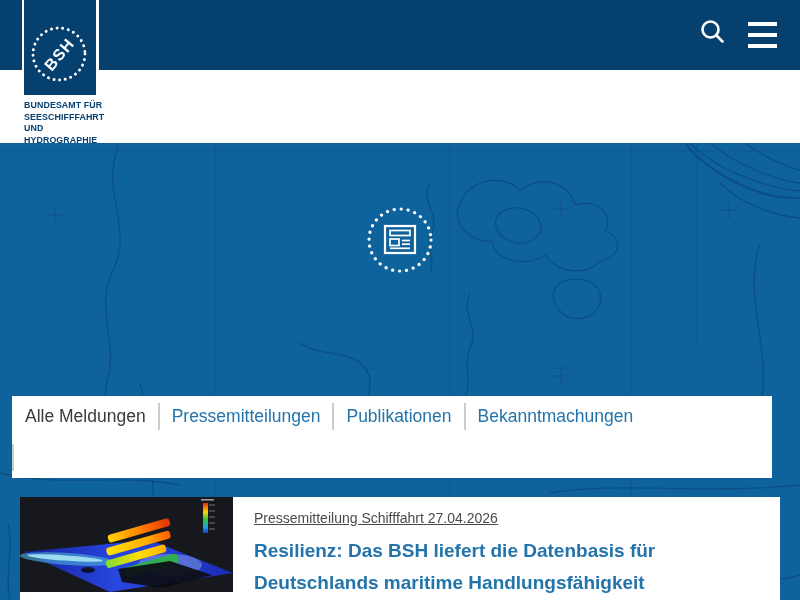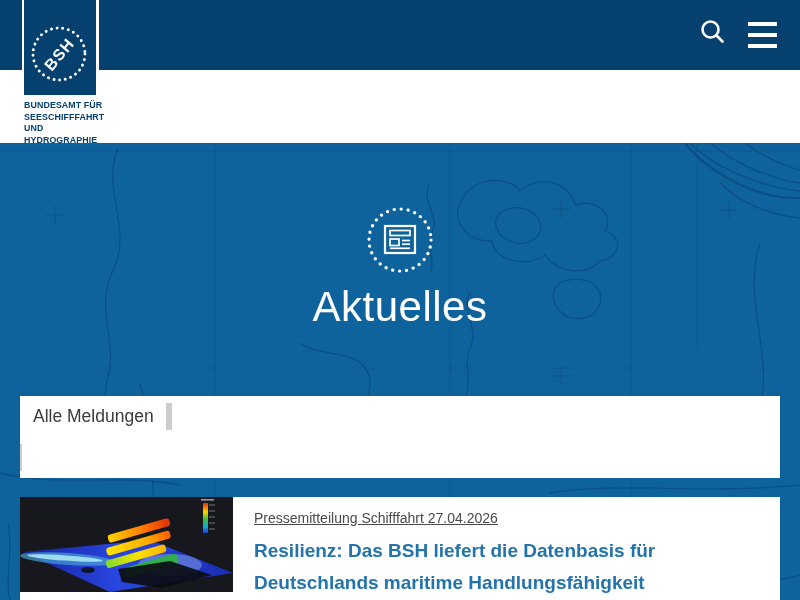--- a/index.html
+++ b/index.html
@@ -29,21 +29,21 @@
     font-size:9.5px;line-height:11.5px;letter-spacing:0.1px;transform:scaleX(0.93);transform-origin:left top;white-space:pre;}
 
   
   .hero{position:absolute;left:0;top:143px;width:800px;height:457px;background:var(--hero-blue);overflow:hidden;}
   .chart-bg{position:absolute;left:0;top:0;}
   .hero-badge{position:absolute;left:366px;top:63px;width:68px;height:68px;}
   .hero-title{position:absolute;left:0;top:140px;width:800px;text-align:center;color:#fff;
     font-size:42px;font-weight:300;letter-spacing:0.5px;}
 
   
-  .tabbox{position:absolute;left:20px;top:396px;width:760px;height:82px;background:#fff;}
+  .tabbox{position:absolute;left:12px;top:396px;width:760px;height:82px;background:#fff;}
   .tab-row{display:flex;align-items:center;height:41px;}
   .tab-row.first{padding-left:13px;}
   .tab{font-size:17.5px;color:var(--link-blue);margin:0 12px;cursor:pointer;text-decoration:none;white-space:nowrap;}
   .tab:first-child{margin-left:0;}
   .tab.active{color:var(--active-tab);}
   .tab-divider{width:2px;height:27px;background:var(--divider);flex:0 0 auto;}
 
   
   .card{position:absolute;left:20px;top:497px;width:760px;height:130px;background:#fff;cursor:pointer;}
   .card-img{position:absolute;left:0;top:0;width:213px;height:95px;background:#17181d;overflow:hidden;}
@@ -125,29 +125,31 @@
         <g stroke="#fff" fill="none">
           <rect x="19" y="20" width="30" height="27" stroke-width="2.2"></rect>
           <rect x="24" y="24.5" width="20" height="5" stroke-width="1.7"></rect>
           <rect x="24" y="33" width="9" height="6.5" stroke-width="1.7"></rect>
           <line x1="36" y1="34.5" x2="44" y2="34.5" stroke-width="1.7"></line>
           <line x1="36" y1="38.2" x2="44" y2="38.2" stroke-width="1.7"></line>
           <line x1="24" y1="42.3" x2="44" y2="42.3" stroke-width="1.7"></line>
         </g>
       </svg>
     </div>
-    <h1 class="hero-title">Aktuelles</h1>
   </section>
 
   <nav class="tabbox">
     <div class="tab-row first">
       <a class="tab active">Alle Meldungen</a>
       <span class="tab-divider"></span>
-      <span class="tab-divider"></span>
-      <span class="tab-divider"></span>
+      <a class="tab">Pressemitteilungen</a>
+      <span class="tab-divider"></span>
+      <a class="tab">Publikationen</a>
+      <span class="tab-divider"></span>
+      <a class="tab">Bekanntmachungen</a>
     </div>
     <div class="tab-row">
       <span class="tab-divider"></span>
     </div>
   </nav>
 
   <article class="card">
     <div class="card-img">
       <svg width="213" height="95" viewBox="0 0 213 95">
         <defs>

